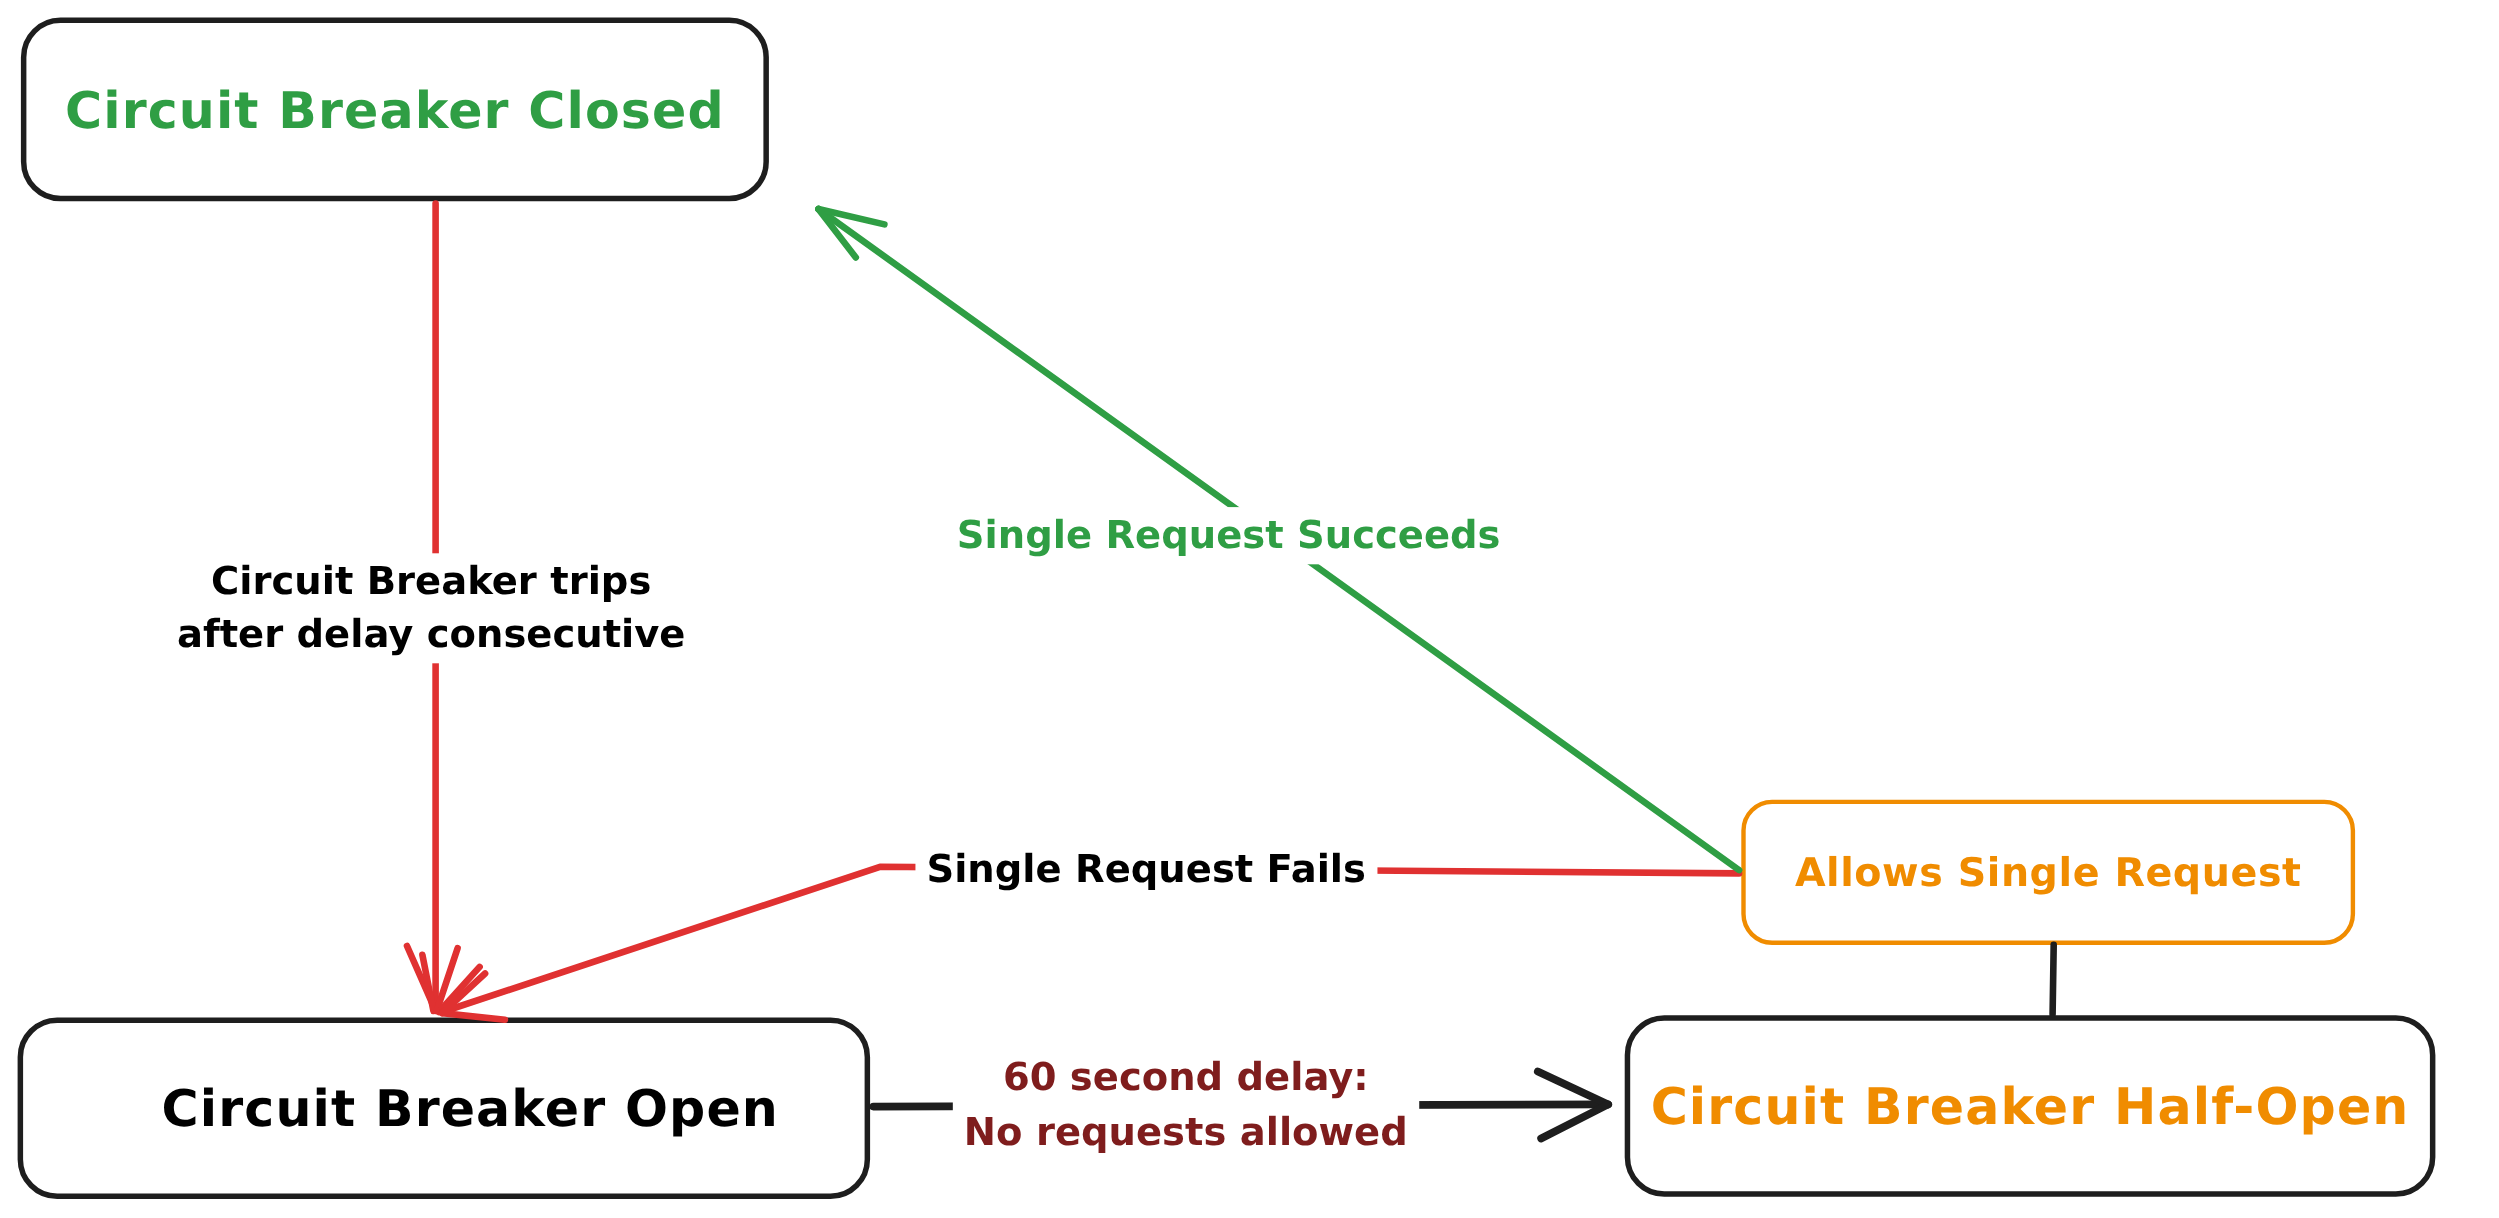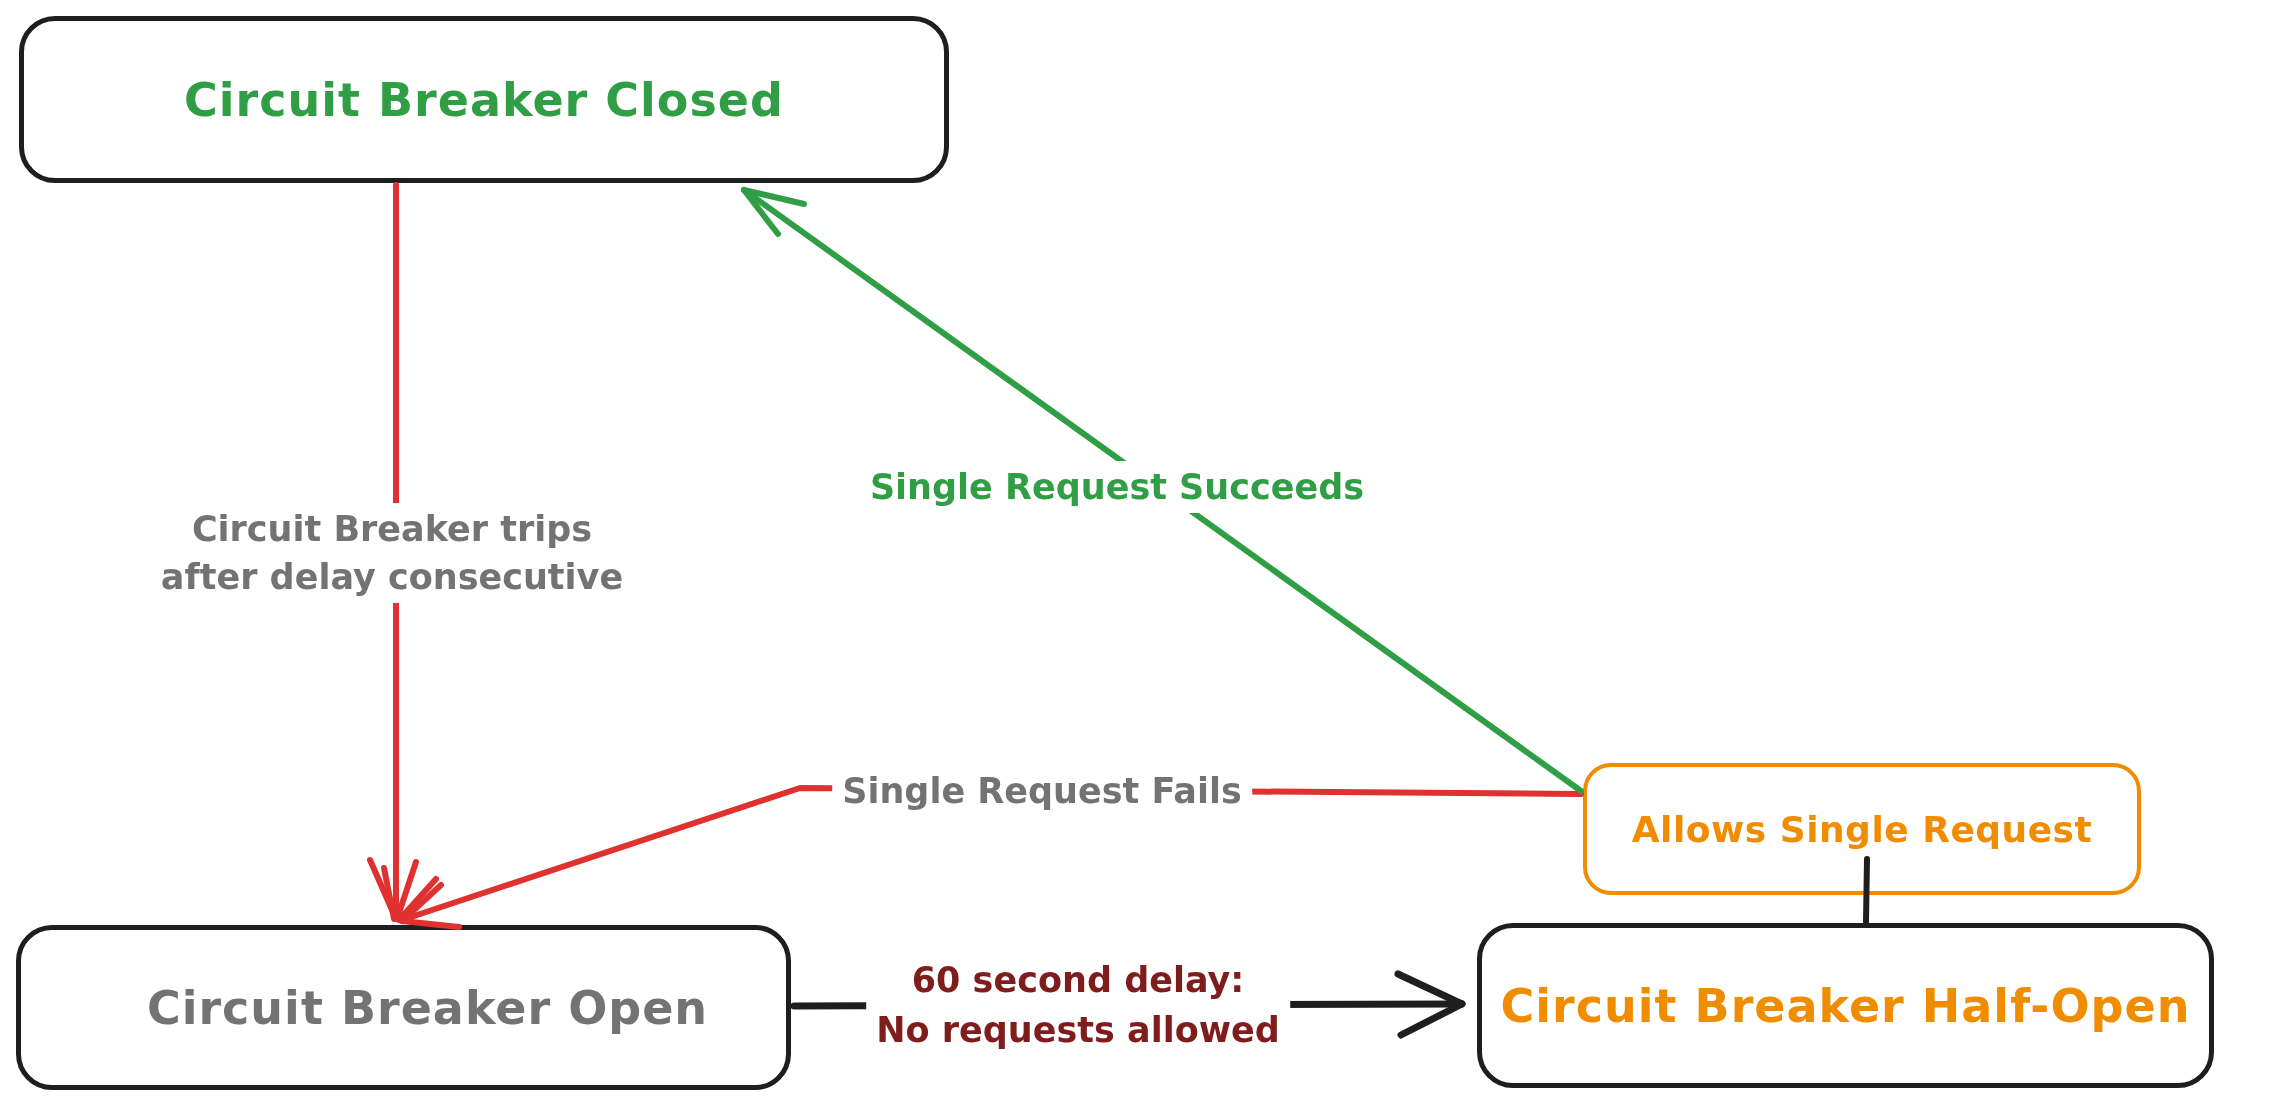--- a/index.html
+++ b/index.html
@@ -28,32 +28,32 @@
     position: absolute;
     box-sizing: border-box;
     background: #ffffff;
     display: flex;
     align-items: center;
     justify-content: center;
     z-index: 1;
     white-space: nowrap;
   }
   .node-black { border: 5px solid #1e1e1e; border-radius: 36px; }
-  .node-orange { border: 4px solid #f08c00; border-radius: 28px; margin-top: 36px; }
+  .node-orange { border: 4px solid #f08c00; border-radius: 28px; }
   .node-title {
     font-size: 46px;
     font-weight: 700;
     letter-spacing: 1px;
   }
-  .node-closed   { left: 19px;   top: 16px;  width: 930px; height: 167px; }
+  .node-closed   { left: 19px;   top: 16px;  width: 680px; height: 167px; }
   .node-open     { left: 16px;   top: 925px; width: 775px; height: 165px; padding-left: 48px; }
   .node-halfopen { left: 1477px; top: 923px; width: 737px; height: 165px; }
   .node-allows   { left: 1583px; top: 727px; width: 558px; height: 132px; }
   .text-green  { color: #2f9e44; }
-  .text-red    { color: #737373; }
+  .text-red    { color: #000000; }
   .text-orange { color: #f08c00; }
   .text-black  { color: #7f1d1d; }
   .allows-label {
     font-size: 36px;
     font-weight: 700;
     letter-spacing: 0.5px;
   }
   
   .edge-label {
     position: absolute;

